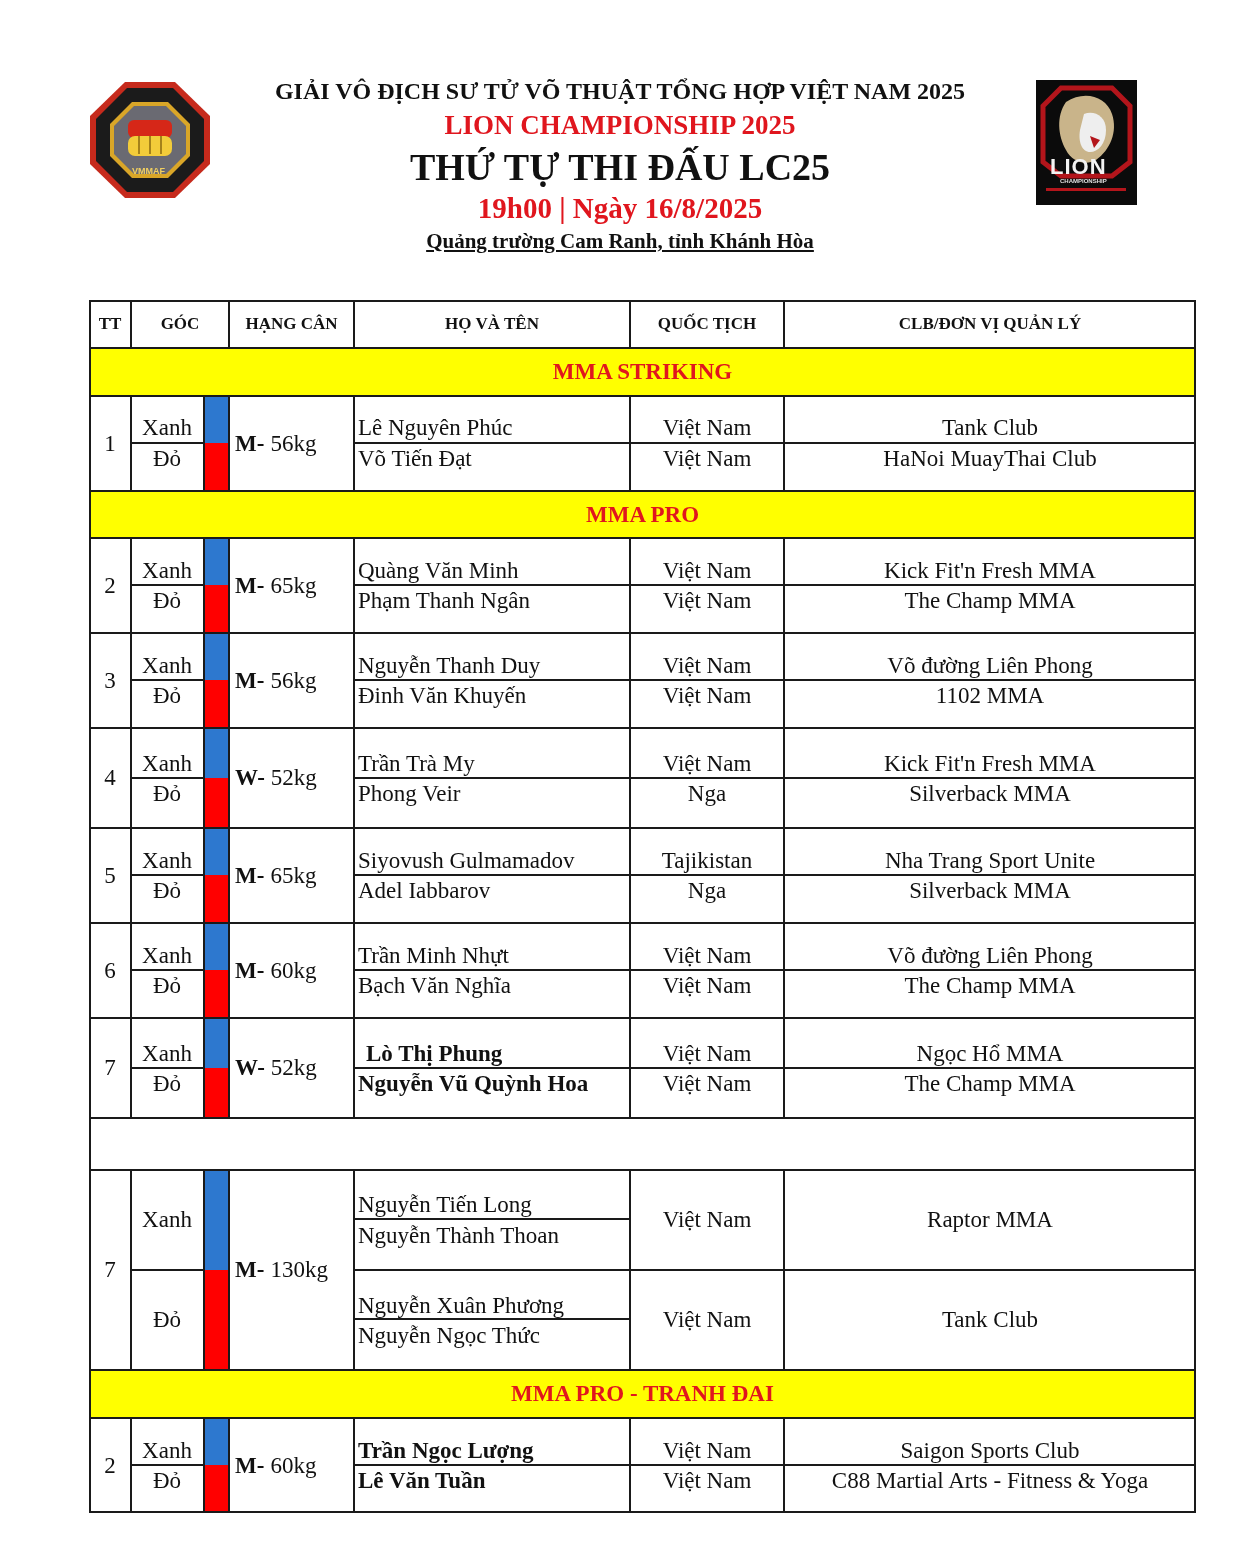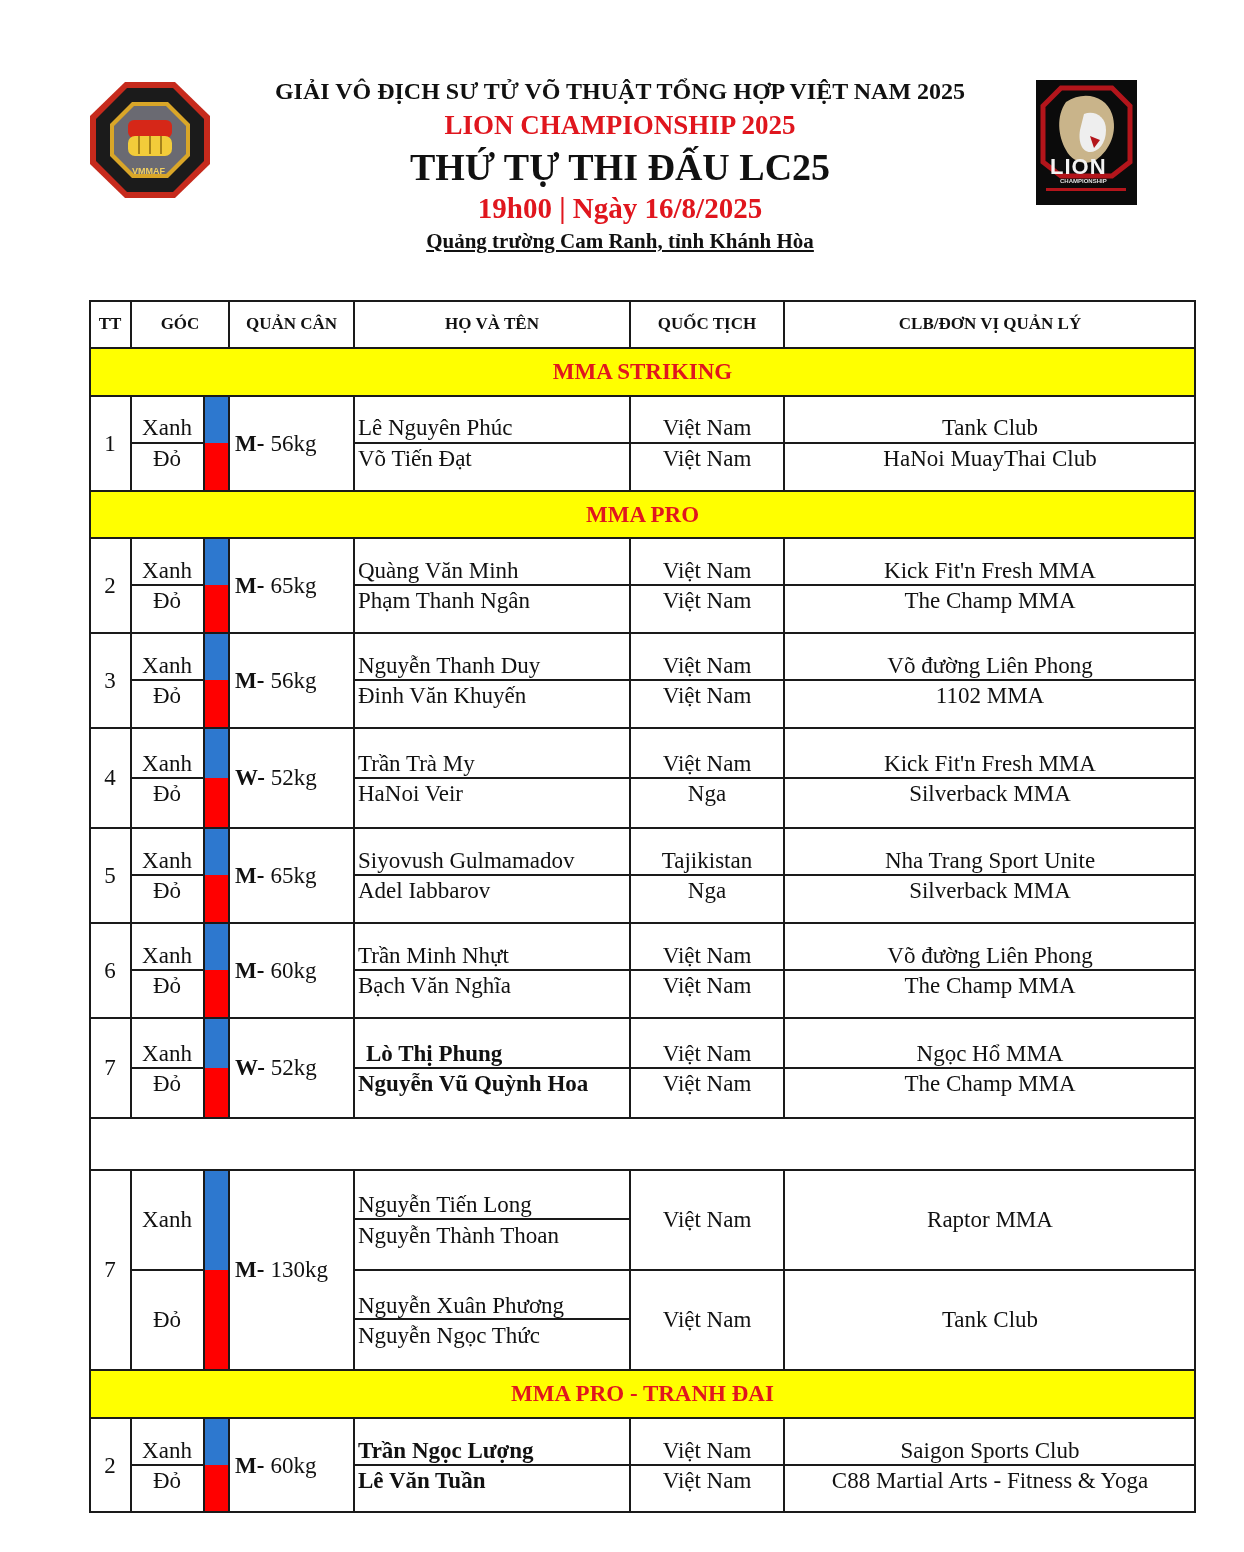--- a/index.html
+++ b/index.html
@@ -66,21 +66,21 @@
     <rect x="10" y="108" width="80" height="3" fill="#b3151b"></rect>
   </svg>
   <span class="abs" style="left:14px;top:74px;font-size:22px;font-weight:bold;color:#f3f3f3;font-family:'Liberation Sans',sans-serif;letter-spacing:1px;">LION</span>
   <span class="abs" style="left:24px;top:98px;font-size:6px;font-weight:bold;color:#e0e0e0;font-family:'Liberation Sans',sans-serif;">CHAMPIONSHIP</span>
 </div>
 
 <div class="tbl">
 
   <div class="cell center hcell" style="left:0;top:0;width:42px;height:48px;">TT</div>
   <div class="cell center hcell" style="left:42px;top:0;width:98px;height:48px;">GÓC</div>
-  <div class="cell center hcell" style="left:140px;top:0;width:125px;height:48px;">QUẢN CÂN</div>
+  <div class="cell center hcell" style="left:140px;top:0;width:125px;height:48px;">HẠNG CÂN</div>
   <div class="cell center hcell" style="left:265px;top:0;width:276px;height:48px;">HỌ VÀ TÊN</div>
   <div class="cell center hcell" style="left:541px;top:0;width:154px;height:48px;">QUỐC TỊCH</div>
   <div class="cell center hcell" style="left:695px;top:0;width:412px;height:48px;">CLB/ĐƠN VỊ QUẢN LÝ</div>
 
   <div class="section" style="top:48px;height:48px;">MMA STRIKING</div>
 
   <div>
     <div class="cell center txt" style="left:0;top:96px;width:42px;height:95px;">1</div>
     <div class="cell center txt" style="left:42px;top:112px;width:72px;height:32px;">Xanh</div>
     <div class="cell center txt" style="left:42px;top:143px;width:72px;height:32px;">Đỏ</div>
@@ -140,21 +140,21 @@
     <div class="cell center txt" style="left:0;top:428px;width:42px;height:100px;">4</div>
     <div class="cell center txt" style="left:42px;top:448px;width:72px;height:32px;">Xanh</div>
     <div class="cell center txt" style="left:42px;top:478px;width:72px;height:32px;">Đỏ</div>
     <div class="blue" style="left:115px;top:428px;width:25px;height:50px;"></div>
     <div class="red" style="left:115px;top:478px;width:25px;height:50px;"></div>
     <div class="cell txt weight" style="left:146px;top:428px;width:119px;height:100px;">
         <b>W-</b>
         <span>52kg</span>
       </div>
     <div class="cell left txt" style="left:265px;top:448px;width:276px;height:32px;">Trần Trà My</div>
-    <div class="cell left txt" style="left:265px;top:478px;width:276px;height:32px;">HaNoi Veir</div>
+    <div class="cell left txt" style="left:265px;top:478px;width:276px;height:32px;">Phong Veir</div>
     <div class="cell center txt" style="left:541px;top:448px;width:154px;height:32px;">Việt Nam</div>
     <div class="cell center txt" style="left:541px;top:478px;width:154px;height:32px;">Nga</div>
     <div class="cell center txt" style="left:695px;top:448px;width:412px;height:32px;">Kick Fit'n Fresh MMA</div>
     <div class="cell center txt" style="left:695px;top:478px;width:412px;height:32px;">Silverback MMA</div>
   </div>
 
   <div>
     <div class="cell center txt" style="left:0;top:528px;width:42px;height:95px;">5</div>
     <div class="cell center txt" style="left:42px;top:545px;width:72px;height:32px;">Xanh</div>
     <div class="cell center txt" style="left:42px;top:575px;width:72px;height:32px;">Đỏ</div>

